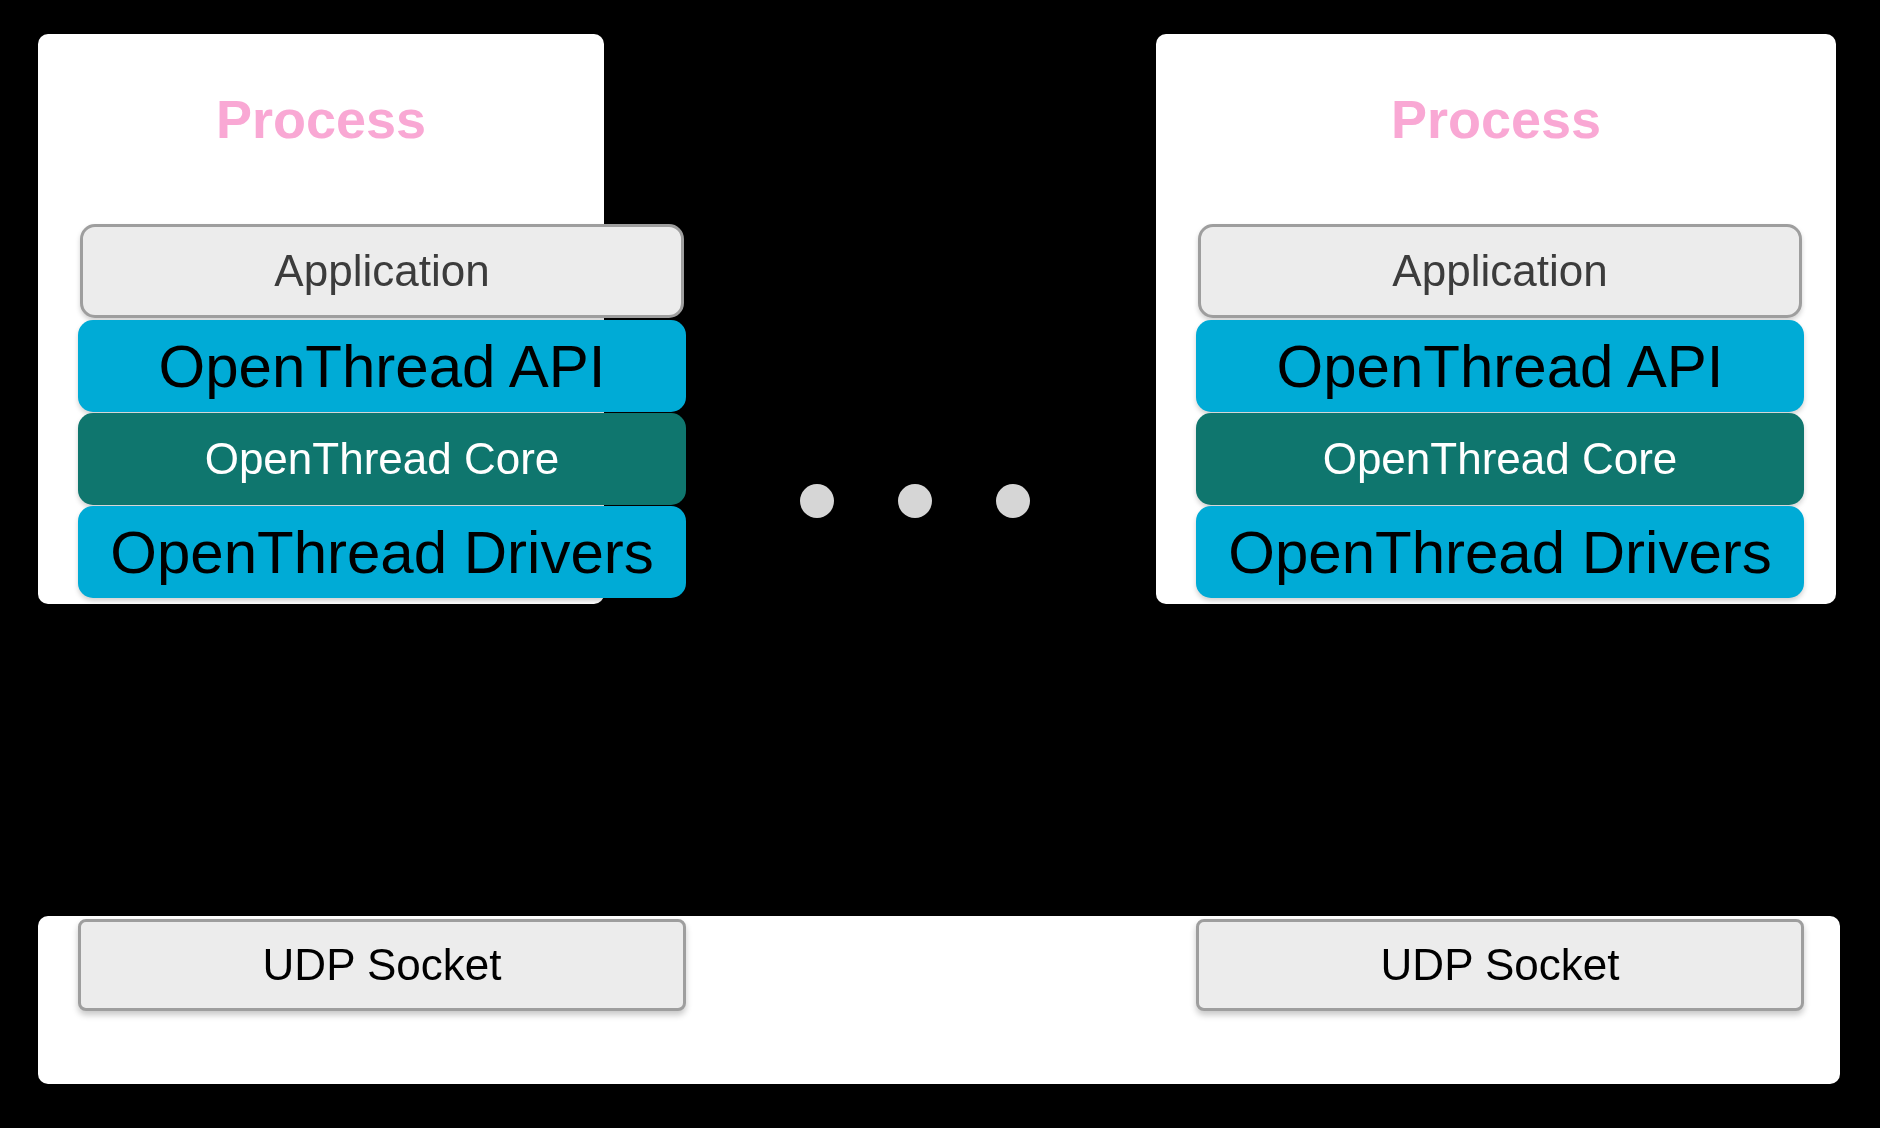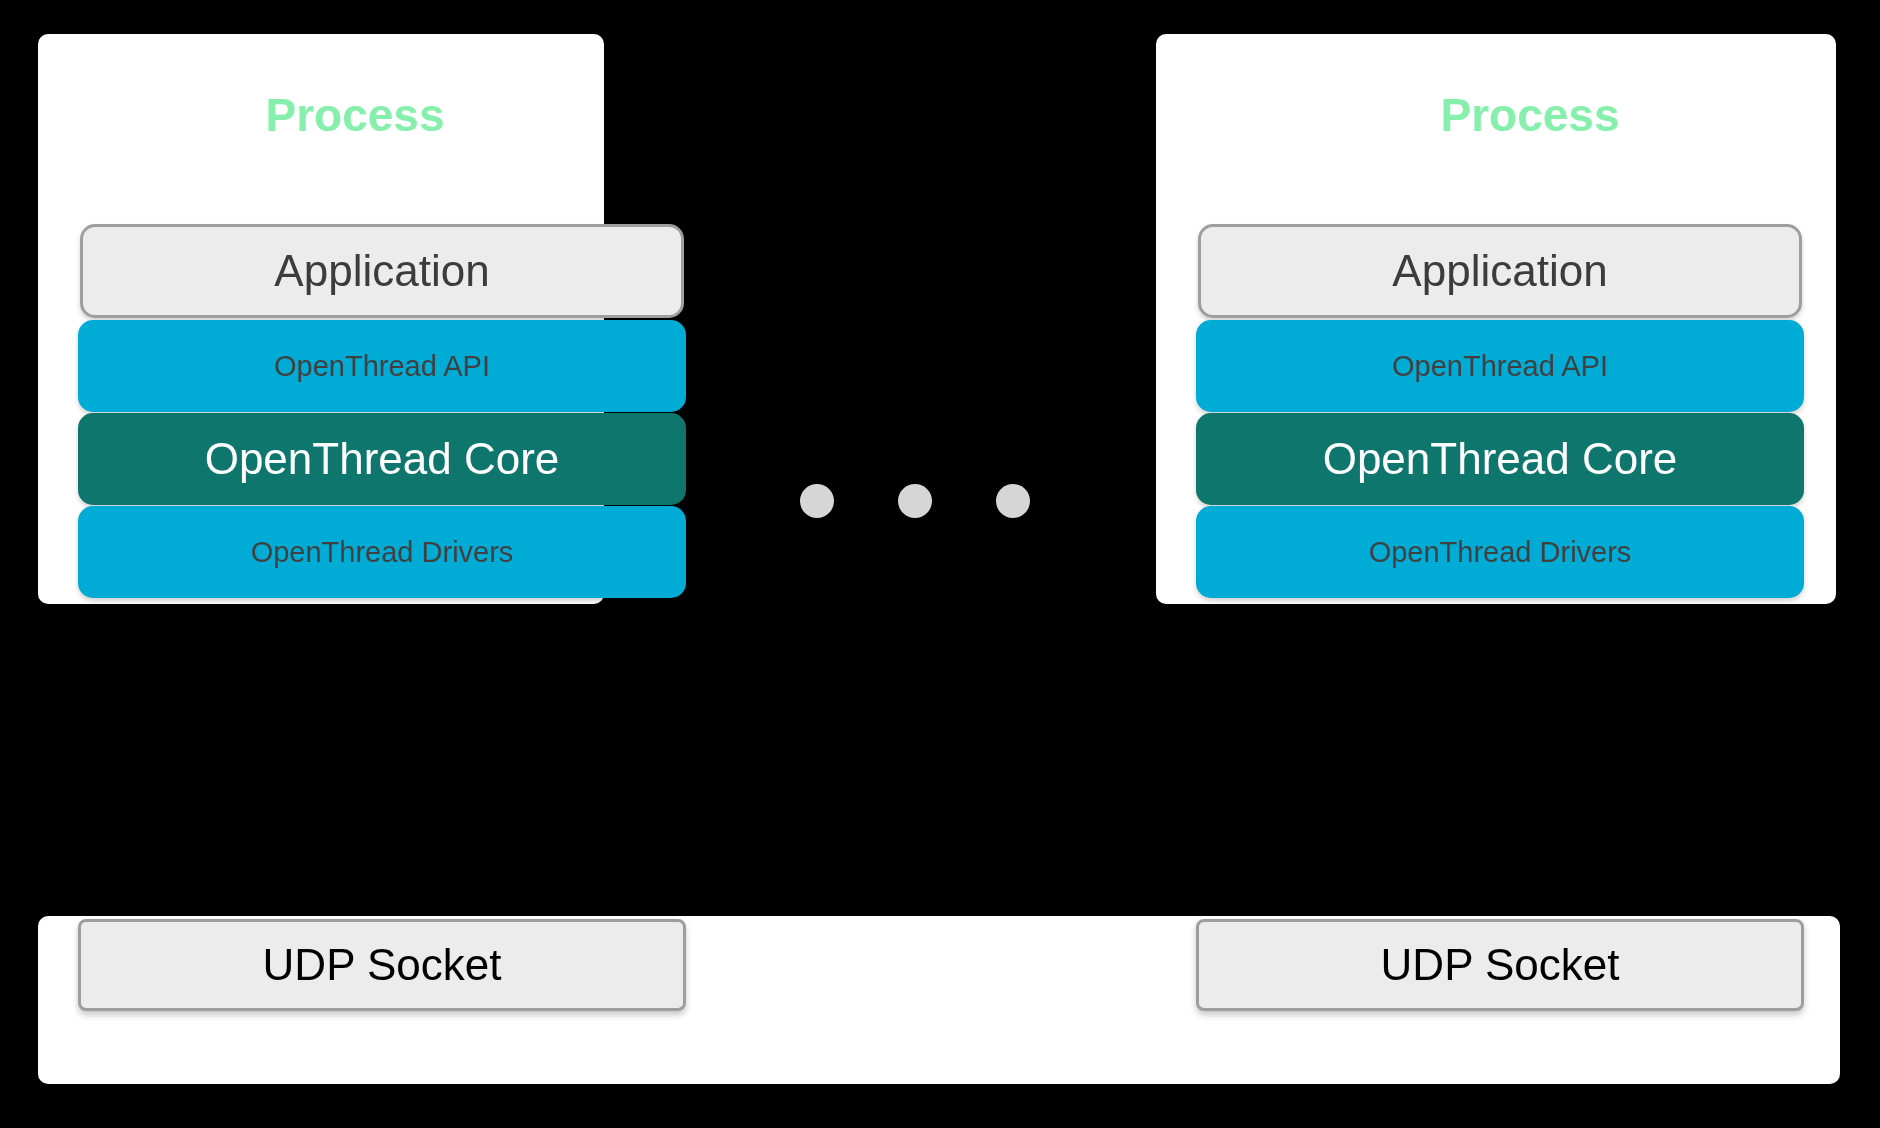--- a/index.html
+++ b/index.html
@@ -21,26 +21,25 @@
     position: absolute;
     background: #FFFFFF;
     border-radius: 10px;
     box-shadow: 0 2px 6px rgba(0,0,0,0.35);
   }
   .process-title {
     position: absolute;
     left: 0;
     right: 0;
     text-align: center;
-    font-size: 46px;
+    font-size: 54px;
     font-weight: bold;
-    color: #86efac;
+    color: #f9a8d4;
     letter-spacing: 0px;
     white-space: nowrap;
-    padding-left: 34px;
   }
 
   
   .layer {
     position: absolute;
     display: flex;
     align-items: center;
     justify-content: center;
     border-radius: 15px;
     box-sizing: border-box;
@@ -48,22 +47,22 @@
   }
   .layer-app {
     background: #ECECEC;
     border: 3px solid #9E9E9E;
     color: #3C3C3C;
     font-size: 44px;
     box-shadow: 0 3px 5px rgba(0,0,0,0.18);
   }
   .layer-cyan {
     background: #00ABD6;
-    color: #404040;
-    font-size: 29px;
+    color: #000000;
+    font-size: 60px;
     box-shadow: 0 3px 5px rgba(0,0,0,0.18);
   }
   .layer-blue {
     background: #0f766e;
     color: #FFFFFF;
     font-size: 44px;
     box-shadow: 0 3px 5px rgba(0,0,0,0.18);
   }
 
   

